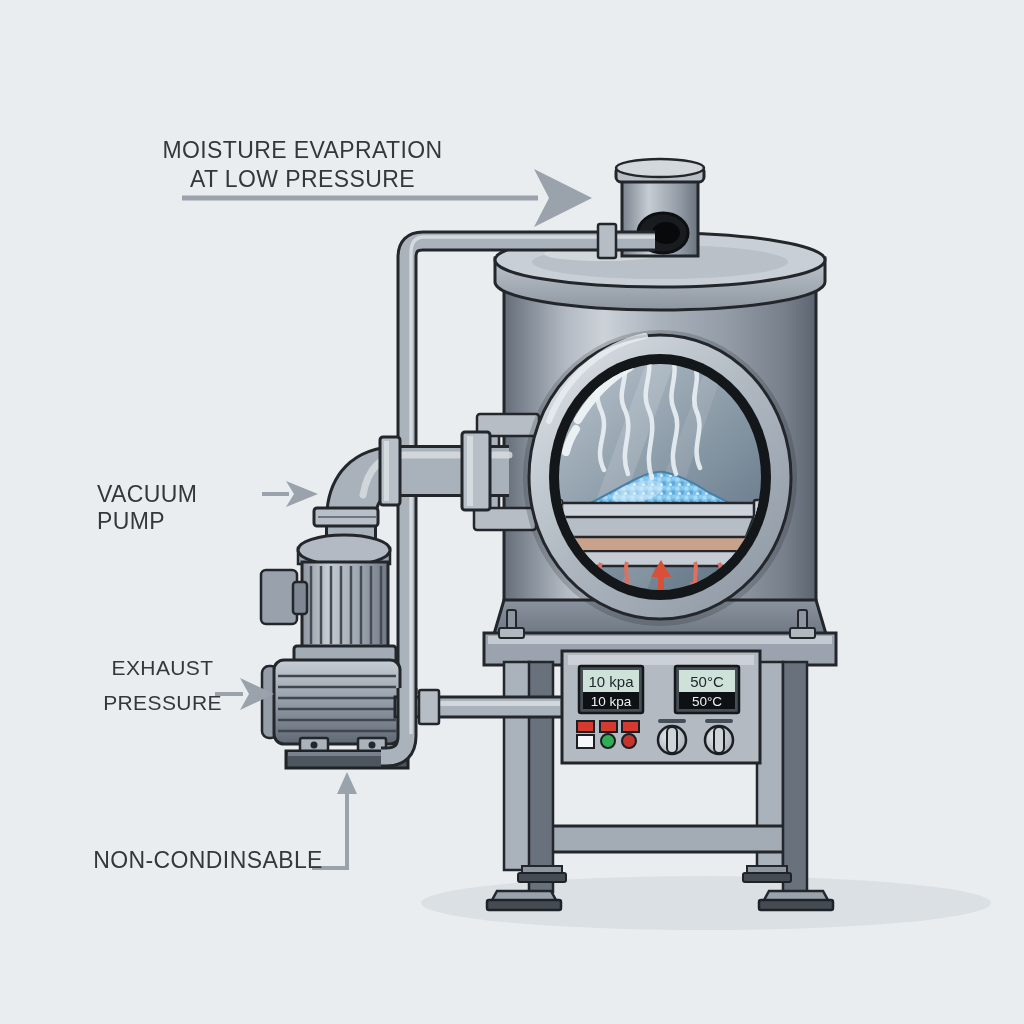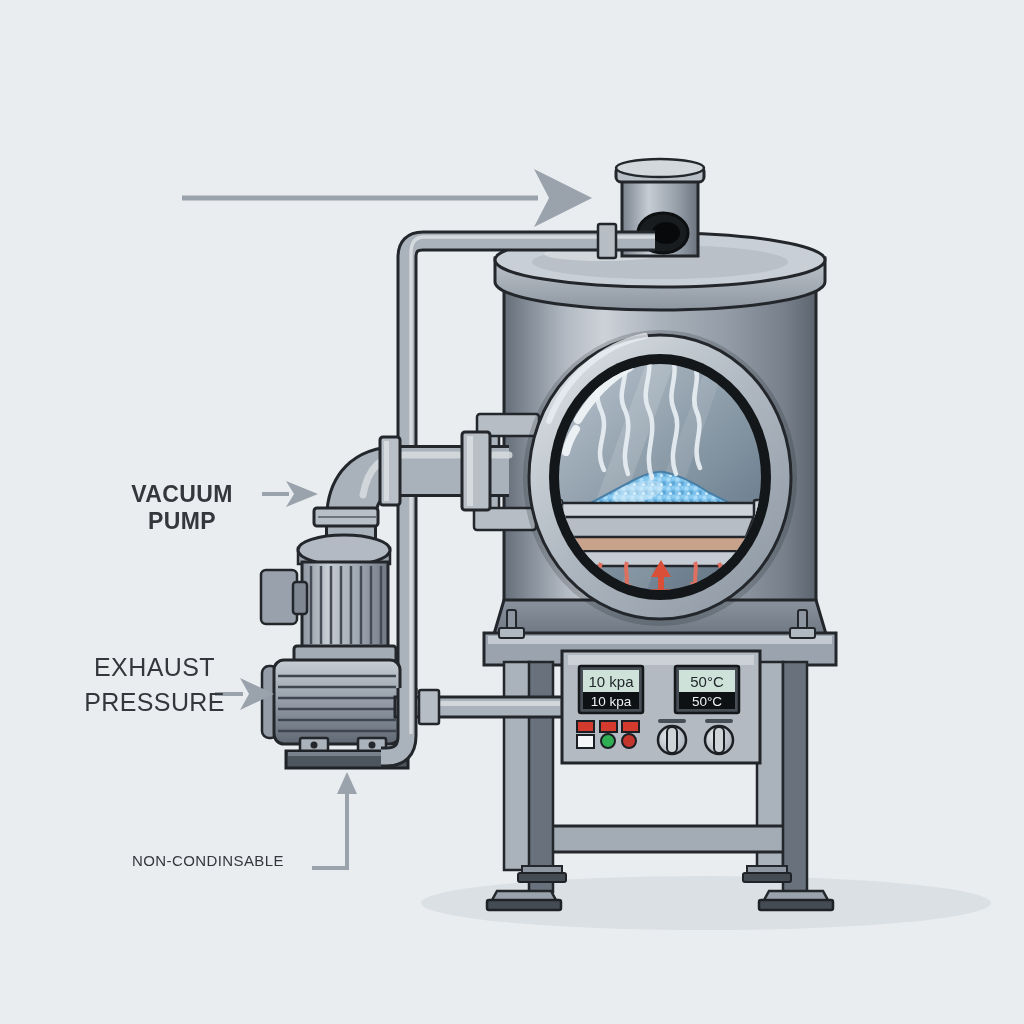--- a/index.html
+++ b/index.html
@@ -9,23 +9,23 @@
     --vapor-arrow-red:#df7060; --tray-tan:#c9a28c;
   }
   html,body{margin:0;padding:0;}
   #stage{position:relative;width:1024px;height:1024px;background:var(--background);
     font-family:"Liberation Sans",sans-serif;overflow:hidden;}
   #stage svg{position:absolute;left:0;top:0;}
   .bg{fill:var(--background);}
   .label{position:absolute;color:var(--label-text);text-align:center;letter-spacing:.4px;
     font-weight:400;}
   #label-moisture{left:150px;top:136px;width:305px;font-size:23px;line-height:29px;}
-  #label-vacuum{left:97px;top:481px;width:170px;font-size:23px;text-align:center;font-weight:bold;}
-  #label-exhaust{left:62px;top:650px;width:185px;font-size:25px;line-height:35px;}
-  #label-noncond{left:58px;top:844px;width:300px;font-size:15px;line-height:33px;}
+  #label-vacuum{left:97px;top:481px;width:170px;font-size:23px;text-align:left;}
+  #label-exhaust{left:70px;top:650px;width:185px;font-size:21px;line-height:35px;}
+  #label-noncond{left:58px;top:844px;width:300px;font-size:23px;line-height:33px;}
   .c-arrow{fill:var(--arrow-gray);}
   .c-arrow-stroke{stroke:var(--arrow-gray);fill:none;}
   .lcd-green{fill:var(--lcd-green);}
   .lcd-dark{fill:var(--lcd-black);}
   .btn-red{fill:var(--button-red);}
   .btn-green{fill:var(--button-green);}
   .tan{fill:var(--tray-tan);}
   .gran-base{fill:var(--granules-blue);}
   .red-a{fill:var(--vapor-arrow-red);}
   .red-a-s{stroke:var(--vapor-arrow-red);fill:none;}
@@ -321,20 +321,24 @@
   <g>
     <path class="c-arrow-stroke" stroke-width="4" d="M 215 694 L 243 694"></path>
     <polygon class="c-arrow" points="240,678 274,694 240,710 249,694"></polygon>
   </g>
   <g>
     <path class="c-arrow-stroke" stroke-width="4" d="M 312 868 L 347 868 L 347 792"></path>
     <polygon class="c-arrow" points="347,772 337,794 357,794"></polygon>
   </g>
 </svg>
 
+  <div class="label" id="label-moisture">
+    <div>MOISTURE EVAPRATION</div>
+    <div>AT LOW PRESSURE</div>
+  </div>
   <div class="label" id="label-vacuum">
     <div>VACUUM PUMP</div>
   </div>
   <div class="label" id="label-exhaust">
     <div>EXHAUST</div>
     <div>PRESSURE</div>
   </div>
   <div class="label" id="label-noncond">
     <div>NON-CONDINSABLE</div>
   </div>

